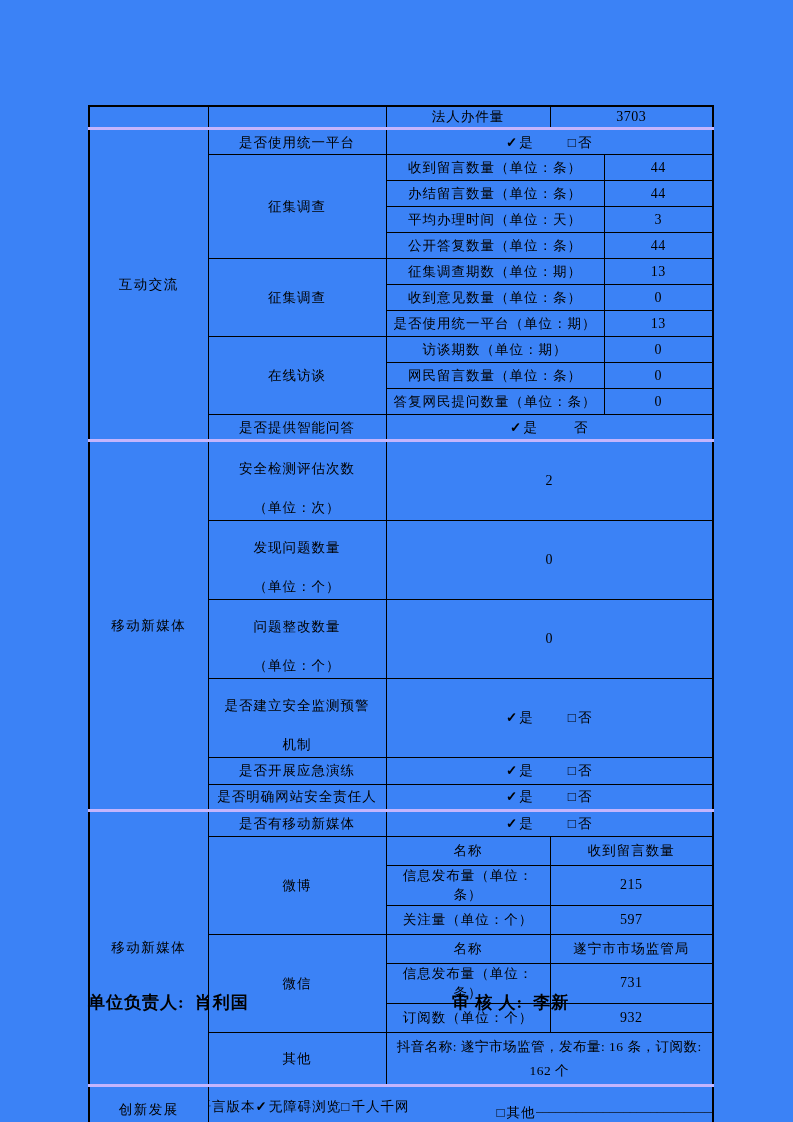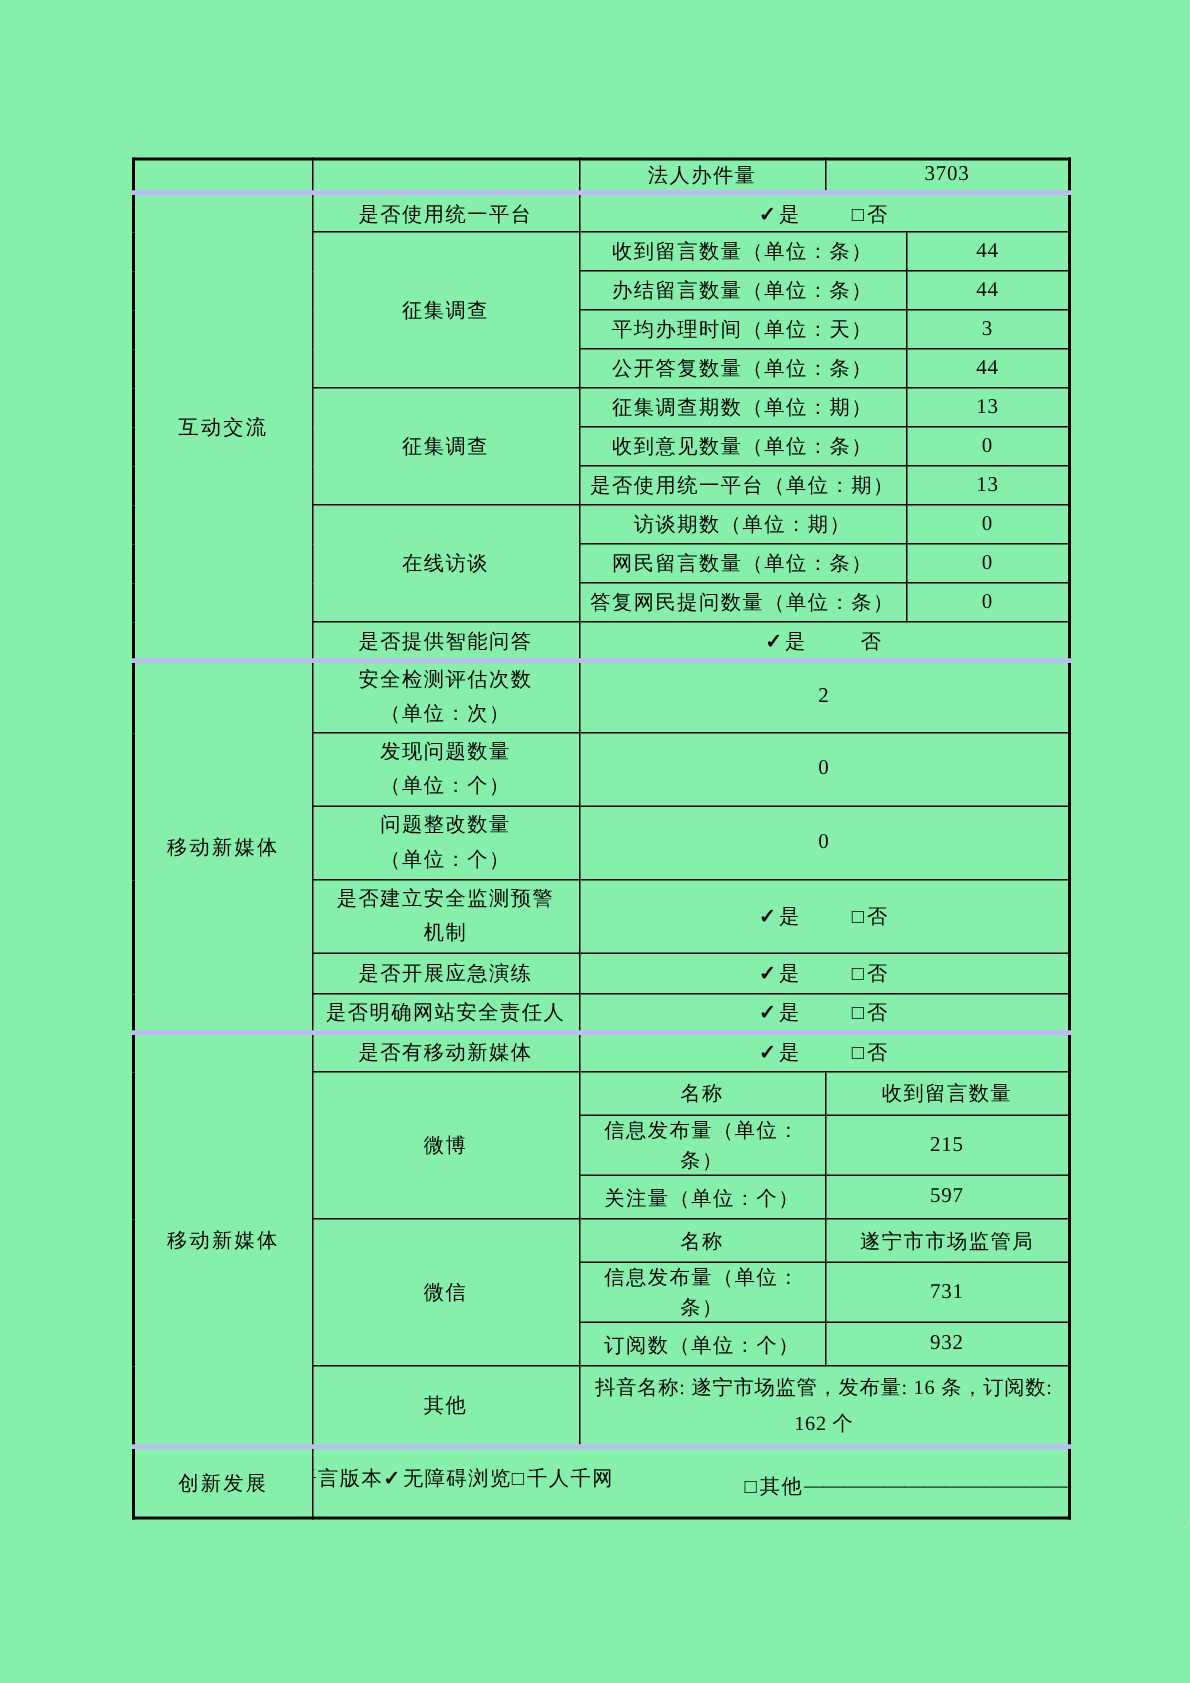--- a/index.html
+++ b/index.html
@@ -1,21 +1,21 @@
 <!DOCTYPE html>
 <html><head>
 <meta charset="utf-8">
 <style>
   html,body{margin:0;padding:0;}
   body{
     width:793px;height:1122px;background:#ffffff;color:#000;
     font-family:"Liberation Serif","DejaVu Serif",serif;
     position:relative;overflow:hidden;
   }
-  .page{position:relative;width:793px;height:1122px;background:#86efac;}
+  .page{position:relative;width:793px;height:1122px;background:#3b82f6;}
   table.report{
     position:absolute;left:88px;top:105px;width:624px;
     border-collapse:collapse;table-layout:fixed;
     border:2px solid #000;
   }
   td{
     border:1px solid #000;
     text-align:center;vertical-align:middle;
     padding:0 2px;font-size:13.5px;line-height:1.45;
     overflow:hidden;
@@ -23,21 +23,21 @@
   tr.sec td{border-top:3px solid #c4b5fd;}
   .h22{height:22px}.h26{height:26px}.h27{height:27px}.h29{height:29px}
   .h47{height:47px}.h48{height:48px}.h49{height:49px}
   .cn{letter-spacing:1px;}
   .cat{letter-spacing:1.5px;font-family:Liberation Serif, serif;}
   .num{font-size:14px;letter-spacing:0.5px;margin-left:20px;}
   .yn{padding:0;}
   .yn-wrap{display:flex;justify-content:center;align-items:center;gap:34px;}
   .opt{white-space:nowrap;letter-spacing:1px;}
   .mark{font-weight:700;margin-right:2px;letter-spacing:0;}
-  .two-line div{line-height:1.7;}
+  .two-line div{line-height:1.7;margin-top:16px;}
   .wrap{line-height:1.75;padding:2px 8px;letter-spacing:0.5px;}
   .innov{padding:0;}
   .innov-inner{display:flex;flex-direction:row;justify-content:center;gap:3px;height:100%;}
   .innov-line1{display:flex;justify-content:space-between;padding:0 16px 0 40px;}
   .innov-line2{text-align:left;padding-left:68px;white-space:nowrap;}
   .blank{display:inline-block;max-width:338px;overflow:hidden;white-space:nowrap;vertical-align:baseline;letter-spacing:0;}
   .footer{position:absolute;left:88px;top:991px;width:624px;height:24px;font-size:17px;font-weight:600;letter-spacing:1px;}
   .sig{position:absolute;top:0;white-space:nowrap;}
   .sig-left{left:0;}
   .sig-right{left:364px;}
@@ -243,13 +243,21 @@
             </div>
             <div class="innov-line2">
               <span class="opt"><span class="mark">□</span><span>其他</span></span><span class="blank">______________________________________________________</span>
             </div>
           </div>
         </td>
       </tr>
     </tbody>
   </table>
 
+  <div class="footer">
+    <span class="sig sig-left">
+      <span>单位负责人:</span><span class="sig-name">肖利国</span>
+    </span>
+    <span class="sig sig-right">
+      <span>审 核 人:</span><span class="sig-name">李新</span>
+    </span>
+  </div>
 </div>
 
 </body></html>

